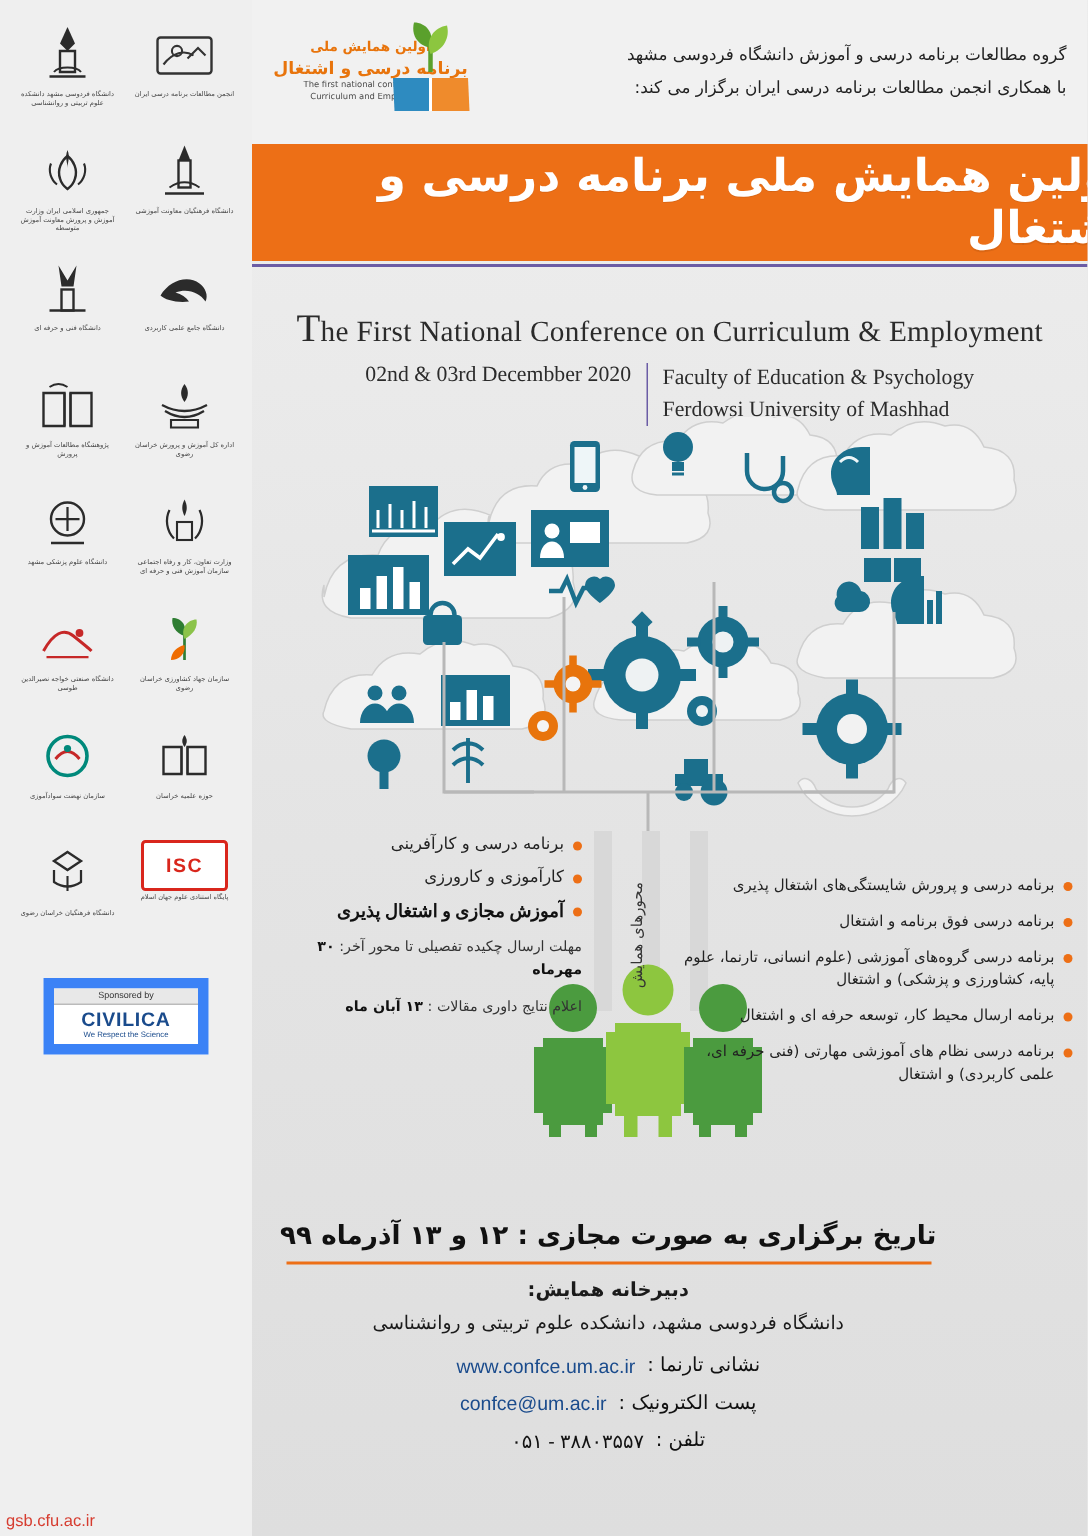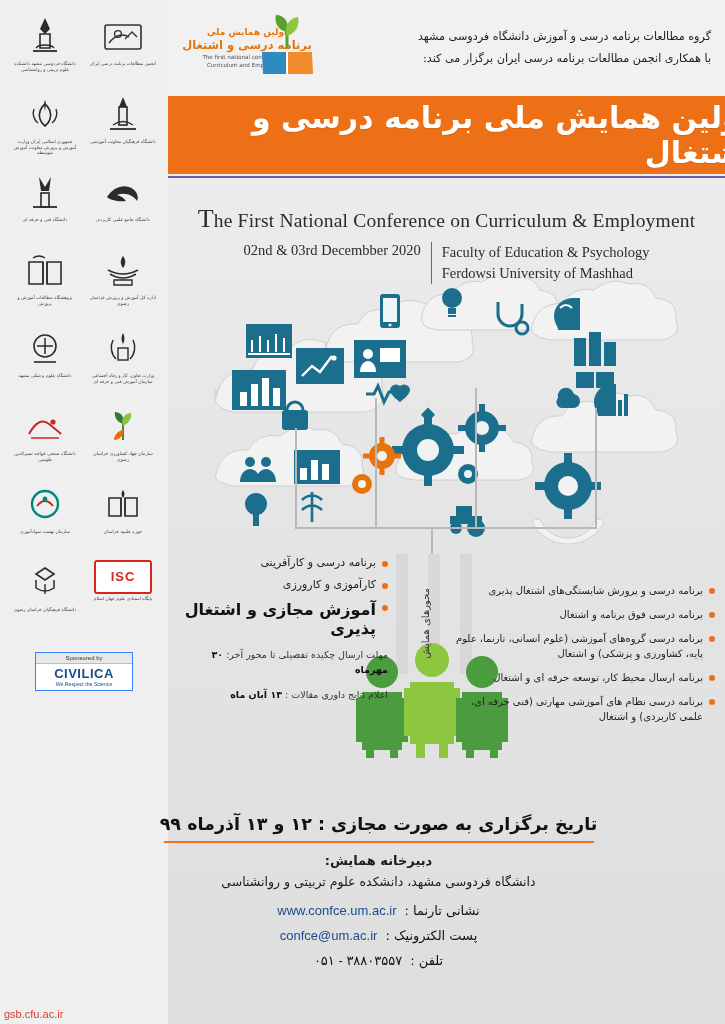--- a/index.html
+++ b/index.html
@@ -32,21 +32,21 @@
   }
   .logo .cap{margin-top:1px;font-size:4.5px;color:#444;width:68px;}
   .isc-box{
     width:54px;height:30px;border:2px solid #d9261c;border-radius:3px;
     display:flex;align-items:center;justify-content:center;
     color:#d9261c;font-weight:bold;font-size:13px;letter-spacing:1px;
     font-family:"Liberation Sans", sans-serif;background:#fff;
   }
   .isc-sub{font-size:4.4px;color:#444;margin-top:2px;width:80px;text-align:center;}
   .civilica{
-    margin-top:14px;width:96px;border:1px solid #3b82f6;background:#fff;
+    margin-top:14px;width:96px;border:7px solid #3b82f6;background:#fff;
     font-family:"Liberation Sans", sans-serif;text-align:center;
   }
   .civilica .cv-top{background:#e8e8e8;font-size:6px;color:#333;padding:2px 0;border-bottom:1px solid #bbb;}
   .civilica .cv-name{font-size:13px;font-weight:bold;color:#1a4b8c;letter-spacing:.5px;padding:2px 0 0;}
   .civilica .cv-tag{font-size:5.2px;color:#1a4b8c;padding:0 0 3px;}
 
   
   .head{
     position:absolute;left:168px;top:0;width:557px;height:96px;
     background:#f1f1f1;display:flex;align-items:center;
@@ -101,37 +101,37 @@
     position:absolute;right:10px;top:556px;width:262px;direction:rtl;text-align:right;
     font-size:10px;color:#222;line-height:1.5;margin-top:27px;
   }
   .list-left{
     position:absolute;left:182px;top:556px;width:206px;direction:rtl;text-align:right;
     font-size:11px;color:#222;
   }
   .li{display:flex;gap:6px;margin-bottom:9px;align-items:flex-start;justify-content:flex-start;}
   .dot{width:6px;height:6px;border-radius:50%;background:#ed6f16;flex:0 0 6px;margin-top:5px;}
   .li .txt{flex:1;}
-  .hl{color:#111;font-weight:bold;font-size:16px;}
+  .hl{color:#111;font-weight:bold;font-size:12px;font-family:Liberation Serif, serif;}
   .small{font-size:9.5px;color:#333;line-height:1.6;}
   .num{color:#111;font-weight:bold;}
 
   
   .vaxis{
     position:absolute;left:412px;top:548px;width:26px;height:150px;
     display:flex;align-items:center;justify-content:center;
   }
   .vaxis span{
     writing-mode:vertical-rl;transform:rotate(180deg);
     font-size:10px;color:#333;letter-spacing:1px;direction:rtl;
   }
 
   
   .footer{
-    position:absolute;left:153px;top:806px;width:451px;height:218px;direction:rtl;
+    position:absolute;left:180px;top:806px;width:451px;height:218px;direction:rtl;
     text-align:center;color:#1b1b1b;
   }
   .f-date{
     margin-top:8px;font-size:17.5px;font-weight:bold;color:#111;
   }
   .f-rule{width:430px;height:2px;background:#ed6f16;margin:7px auto 10px;}
   .f-lbl{font-size:13px;font-weight:bold;margin-bottom:6px;}
   .f-org{font-size:12.5px;margin-bottom:14px;}
   .f-row{
     display:flex;align-items:center;justify-content:center;gap:8px;margin-bottom:10px;

